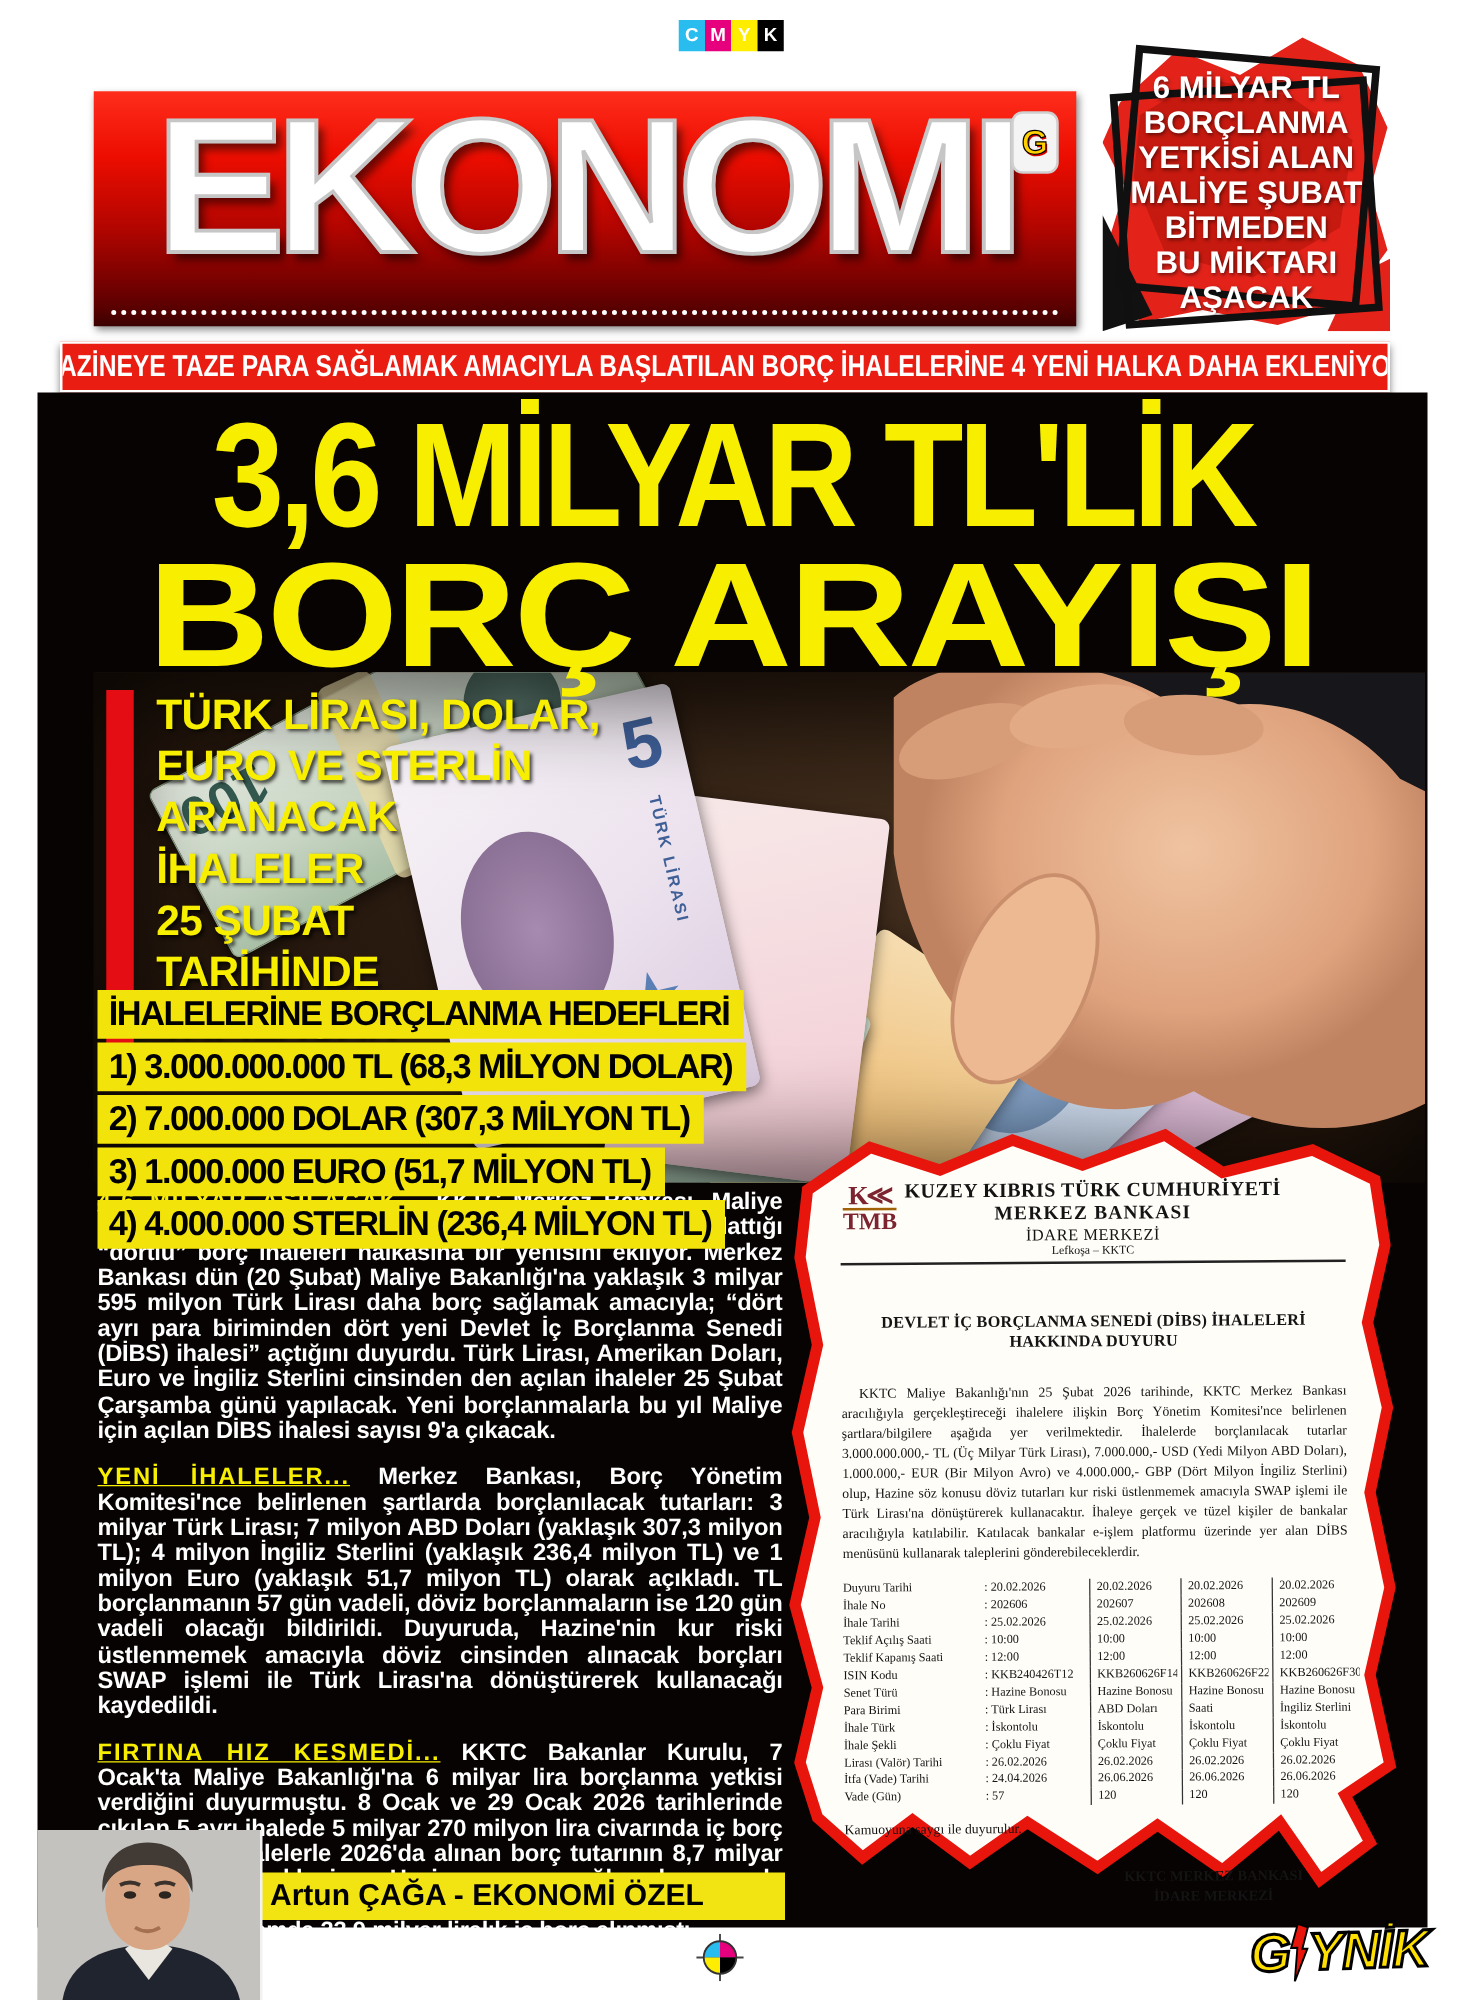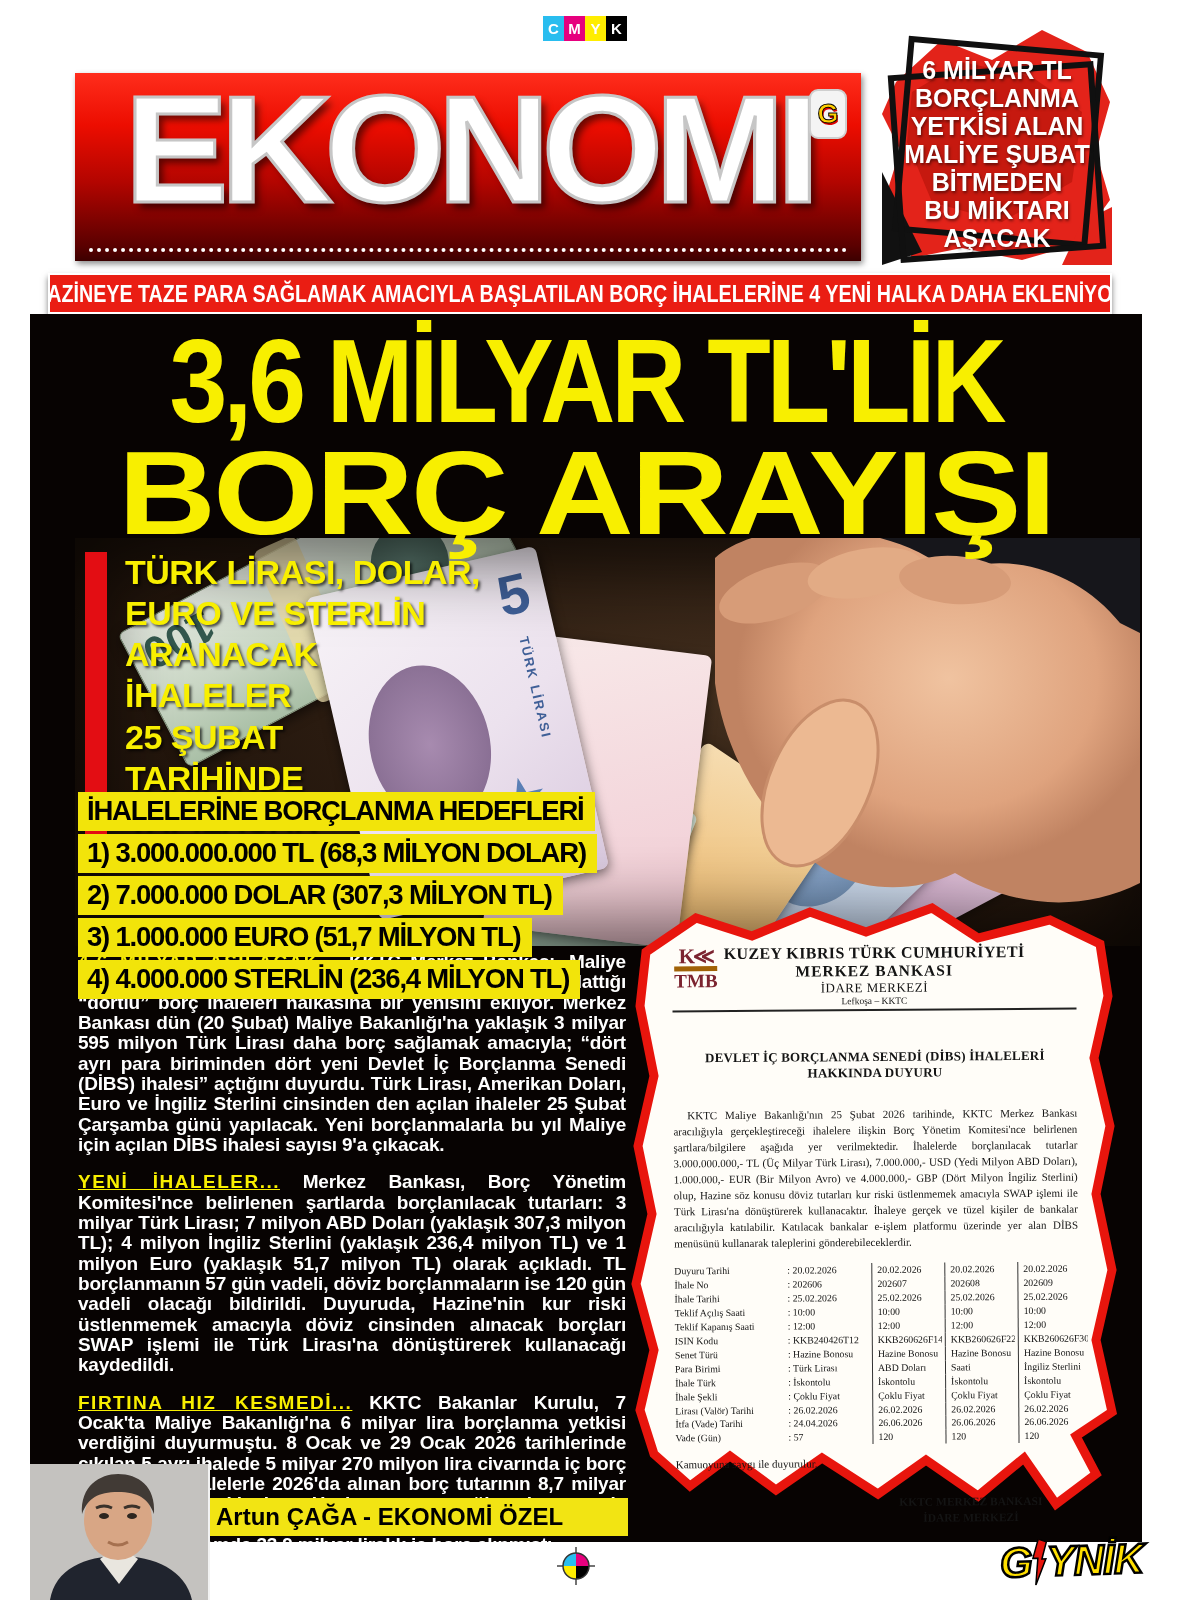--- a/index.html
+++ b/index.html
@@ -112,21 +112,21 @@
         white-space:nowrap;}
 
   
   .doc{position:absolute;left:626px;top:888px;width:492px;height:660px;z-index:8;}
   .doc>svg{position:absolute;inset:0;}
   .doc-content{position:absolute;left:48px;top:56px;width:404px;height:560px;
         font-family:"Liberation Serif",serif;color:#141414;transform:rotate(-.4deg);}
   .doc-header{position:relative;text-align:center;}
   .kmb{position:absolute;left:2px;top:2px;color:#7c2430;font-weight:bold;line-height:.9;text-align:center;}
   .kmb .t{font-size:21px;letter-spacing:-2px;}
-  .kmb .b{font-size:19px;border-top:5px solid #a16207;padding-top:1px;letter-spacing:0;}
+  .kmb .b{font-size:19px;border-top:2px solid #a16207;padding-top:1px;letter-spacing:0;}
   .org1{font-size:16px;font-weight:bold;letter-spacing:.4px;}
   .org2{font-size:15.5px;font-weight:bold;letter-spacing:1px;}
   .org3{font-size:13px;letter-spacing:.5px;}
   .org4{font-size:9.5px;}
   .doc-rule{border-top:2px solid #222;margin-top:3px;}
   .doc-title{margin-top:38px;text-align:center;font-weight:bold;font-size:13px;letter-spacing:.2px;}
   .doc-body{margin-top:26px;font-size:11px;line-height:1.45;text-align:justify;text-indent:14px;}
   .doc-table{margin-top:13px;font-size:9.8px;line-height:1.42;}
   .trow{display:flex;}
   .tl{width:108px;flex:none;}

